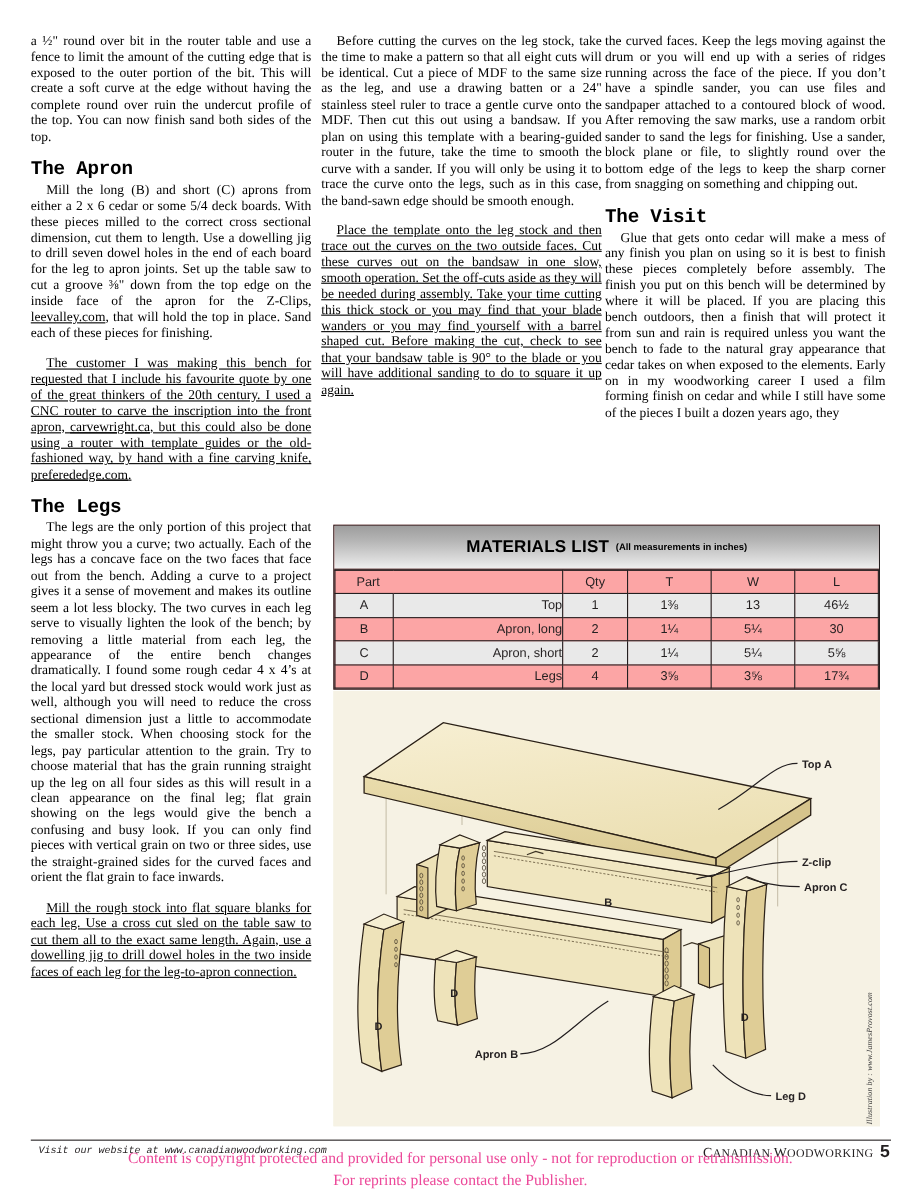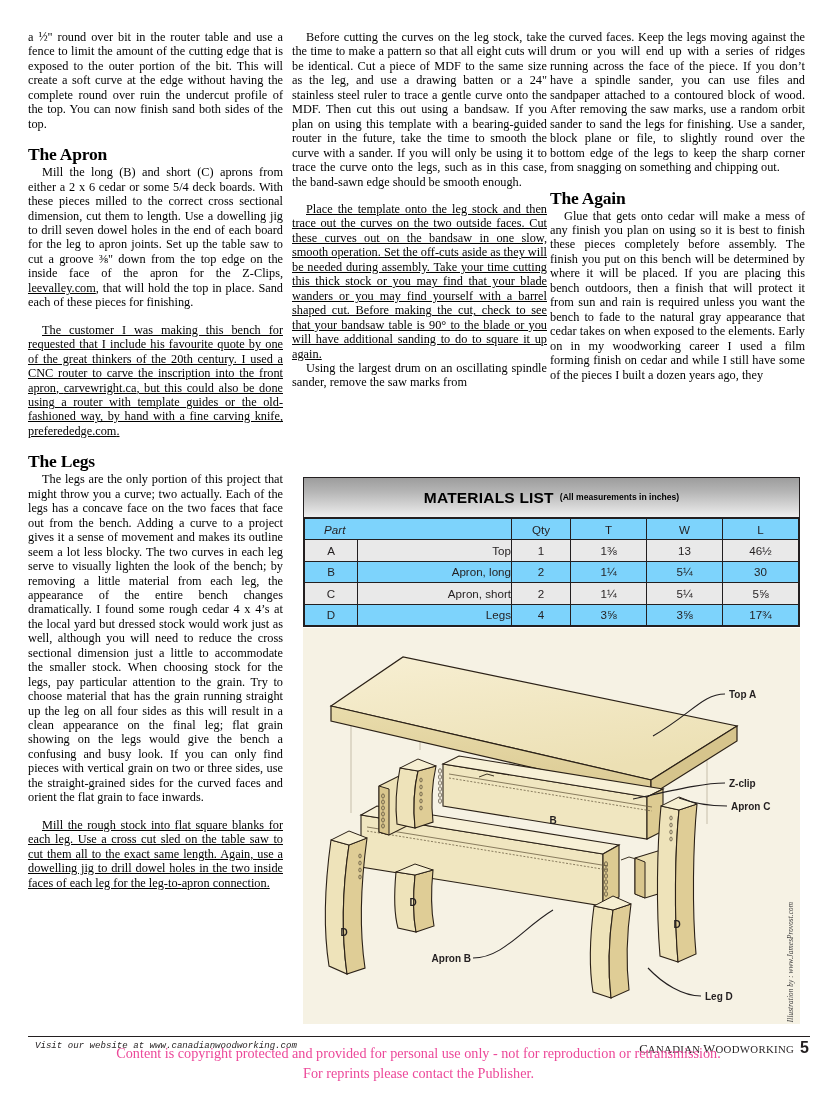--- a/index.html
+++ b/index.html
@@ -36,36 +36,36 @@
   .col.c1{left:0px;}
   .col.c2{left:264px;}
   .col.c3{left:522px;}
   .col p{
     margin:0 0 0 0;
     text-indent:14px;
   }
   .col p.noindent{text-indent:0;}
   .col p.gap{margin-top:13px;text-decoration:underline;}
   h2.head{
-    font-family:Liberation Serif, serif;
+    font-family:Liberation Mono, monospace;
     font-weight:bold;
     font-size:17.5px;
     line-height:20px;
     margin:13px 0 1px 0;
     letter-spacing:-0.2px;
   }
   .u{text-decoration:underline;}
 
   
   .materials{
     position:absolute;
     left:303px; top:477px;
     width:497px;
     border:1px solid #231f20;
-    background:#7dd3fc;
+    background:#fca5a5;
     box-sizing:border-box;
   }
   .mat-banner{
     height:40px;
     background:linear-gradient(to bottom,#9d9d9d 0%,#b5b5b5 35%,#d8d8d8 75%,#efefef 100%);
     border-bottom:1px solid #231f20;
     display:flex;align-items:center;justify-content:center;
     box-sizing:border-box;
   }
   .mat-title{
@@ -96,21 +96,20 @@
     text-align:center;
     color:#231f20;
   }
   table.mat tr.header th{
     text-align:center;
   }
   table.mat th.part-h{
     text-align:left;
     padding-left:7px;
     border-right:none;
-    font-style:italic;
   }
   table.mat th.part-blank{
     border-left:none;
   }
   table.mat td.letter{width:52px;}
   table.mat td.desc{
     text-align:right;
     padding-left:9px;
   }
   table.mat td.qty{width:58px;}
@@ -203,26 +202,25 @@
       <p id="p-apron">Mill the long (B) and short (C) aprons from either a 2 x 6 cedar or some 5/4 deck boards.  With these pieces milled to the correct cross sectional dimension, cut them to length. Use a dowelling jig to drill seven dowel holes in the end of each board for the leg to apron joints. Set up the table saw to cut a groove ⅜" down from the top edge on the inside face of the apron for the Z-Clips, <span class="u">leevalley.com</span>, that will hold the top in place. Sand each of these pieces for finishing.</p>
       <p class="gap" id="p-quote">The customer I was making this bench for requested that I include his favourite quote by one of the great thinkers of the 20th century. I used a CNC router to carve the inscription into the front apron, <span class="u">carvewright.ca</span>, but this could also be done using a router with template guides or the old-fashioned way, by hand with a fine carving knife, <span class="u">preferededge.com</span>.</p>
       <h2 class="head">The Legs</h2>
       <p>The legs are the only portion of this project that might throw you a curve; two actually. Each of the legs has a concave face on the two faces that face out from the bench. Adding a curve to a project gives it a sense of movement and makes its outline seem a lot less blocky. The two curves in each leg serve to visually lighten the look of the bench; by removing a little material from each leg, the appearance of the entire bench changes dramatically. I found some rough cedar 4 x 4’s at the local yard but dressed stock would work just as well, although you will need to reduce the cross sectional dimension just a little to accommodate the smaller stock. When choosing stock for the legs, pay particular attention to the grain. Try to choose material that has the grain running straight up the leg on all four sides as this will result in a clean appearance on the final leg; flat grain showing on the legs would give the bench a confusing and busy look.  If you can only find pieces with vertical grain on two or three sides, use the straight-grained sides for the curved faces and orient the flat grain to face inwards.</p>
       <p class="gap">Mill the rough stock into flat square blanks for each leg. Use a cross cut sled on the table saw to cut them all to the exact same length. Again, use a dowelling jig to drill dowel holes in the two inside faces of each leg for the leg-to-apron connection.</p>
     </div>
 
     <div class="col c2">
       <p>Before cutting the curves on the leg stock, take the time to make a pattern so that all eight cuts will be identical.  Cut a piece of MDF to the same size as the leg, and use a drawing batten or a 24" stainless steel ruler to trace a gentle curve onto the MDF. Then cut this out using a bandsaw.  If you plan on using this template with a bearing-guided router in the future, take the time to smooth the curve with a sander. If you will only be using it to trace the curve onto the legs, such as in this case, the band-sawn edge should be smooth enough.</p>
       <p class="gap">Place the template onto the leg stock and then trace out the curves on the two outside faces. Cut these curves out on the bandsaw in one slow, smooth operation. Set the off-cuts aside as they will be needed during assembly. Take your time cutting this thick stock or you may find that your blade wanders or you may find yourself with a barrel shaped cut. Before making the cut, check to see that your bandsaw table is 90° to the blade or you will have additional sanding to do to square it up again.</p>
-      <p>Using the largest drum on an oscillating spindle sander, remove the saw marks from</p>
     </div>
 
     <div class="col c3">
       <p class="noindent">the curved faces.  Keep the legs moving against the drum or you will end up with a series of ridges running across the face of the piece. If you don’t have a spindle sander, you can use files and sandpaper attached to a contoured block of wood. After removing the saw marks, use a random orbit sander to sand the legs for finishing. Use a sander, block plane or file, to slightly round over the bottom edge of the legs to keep the sharp corner from snagging on something and chipping out.</p>
-      <h2 class="head">The Again</h2>
+      <h2 class="head">The Visit</h2>
       <p>Glue that gets onto cedar will make a mess of any finish you plan on using so it is best to finish these pieces completely before assembly. The finish you put on this bench will be determined by where it will be placed. If you are placing this bench outdoors, then a finish that will protect it from sun and rain is required unless you want the bench to fade to the natural gray appearance that cedar takes on when exposed to the elements.  Early on in my woodworking career I used a film forming finish on cedar and while I still have some of the pieces I built a dozen years ago, they</p>
     </div>
   </div>
 
   <div class="materials">
     <div class="mat-banner">
       <span class="mat-title">MATERIALS LIST</span>
       <span class="mat-sub">(All measurements in inches)</span>
     </div>
     <table class="mat">

